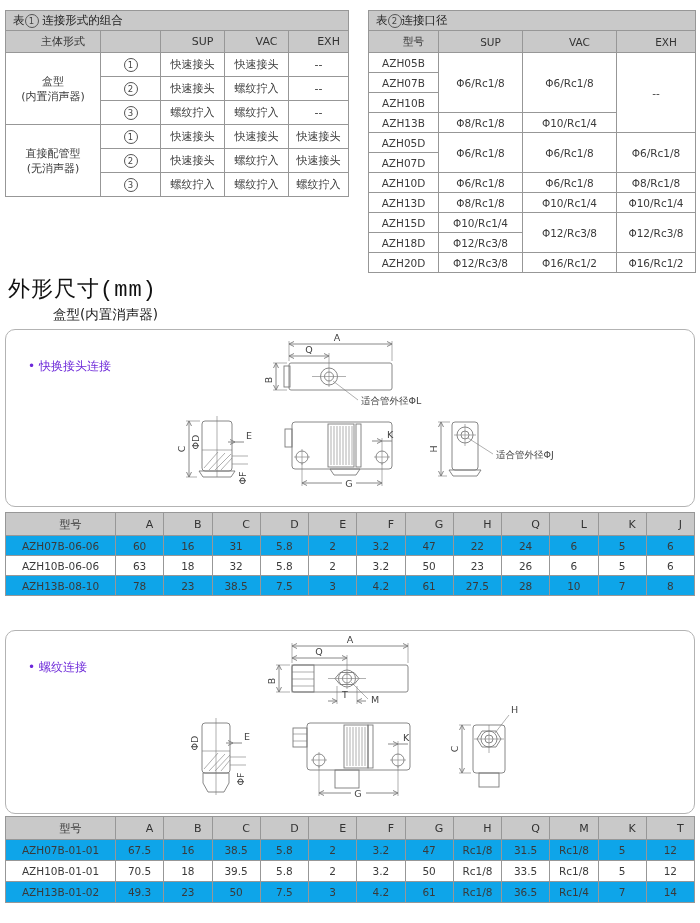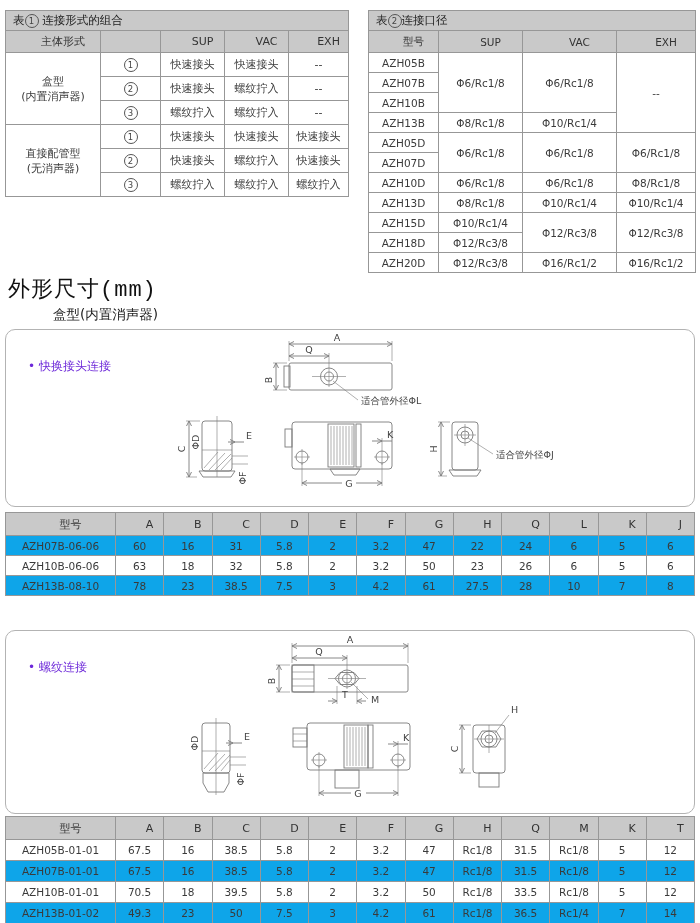--- a/index.html
+++ b/index.html
@@ -474,35 +474,20 @@
       <td>D</td>
       <td>E</td>
       <td>F</td>
       <td>G</td>
       <td>H</td>
       <td>Q</td>
       <td>M</td>
       <td>K</td>
       <td>T</td>
     </tr>
-    <tr>
-      <td>AZH05B-01-01</td>
-      <td>67.5</td>
-      <td>16</td>
-      <td>38.5</td>
-      <td>5.8</td>
-      <td>2</td>
-      <td>3.2</td>
-      <td>47</td>
-      <td>Rc1/8</td>
-      <td>31.5</td>
-      <td>Rc1/8</td>
-      <td>5</td>
-      <td>12</td>
-    </tr>
     <tr class="alt">
       <td>AZH07B-01-01</td>
       <td>67.5</td>
       <td>16</td>
       <td>38.5</td>
       <td>5.8</td>
       <td>2</td>
       <td>3.2</td>
       <td>47</td>
       <td>Rc1/8</td>

